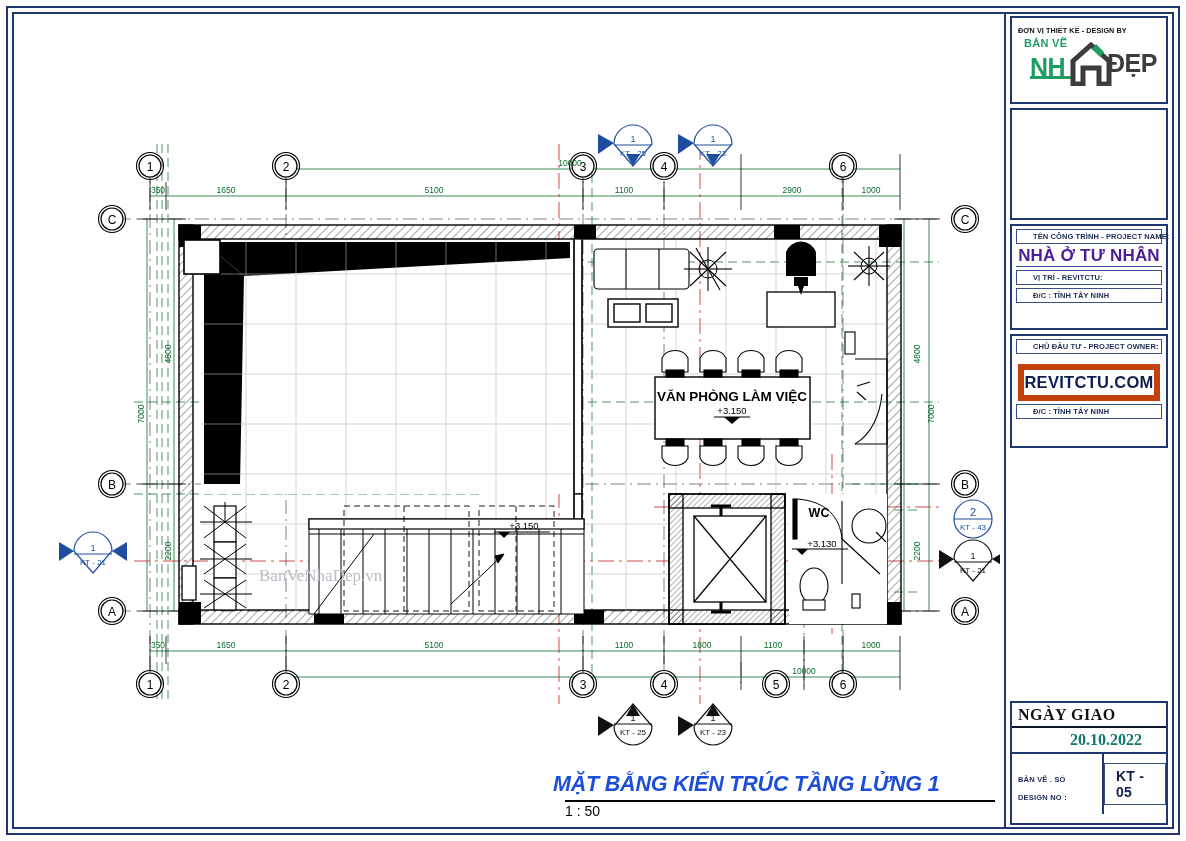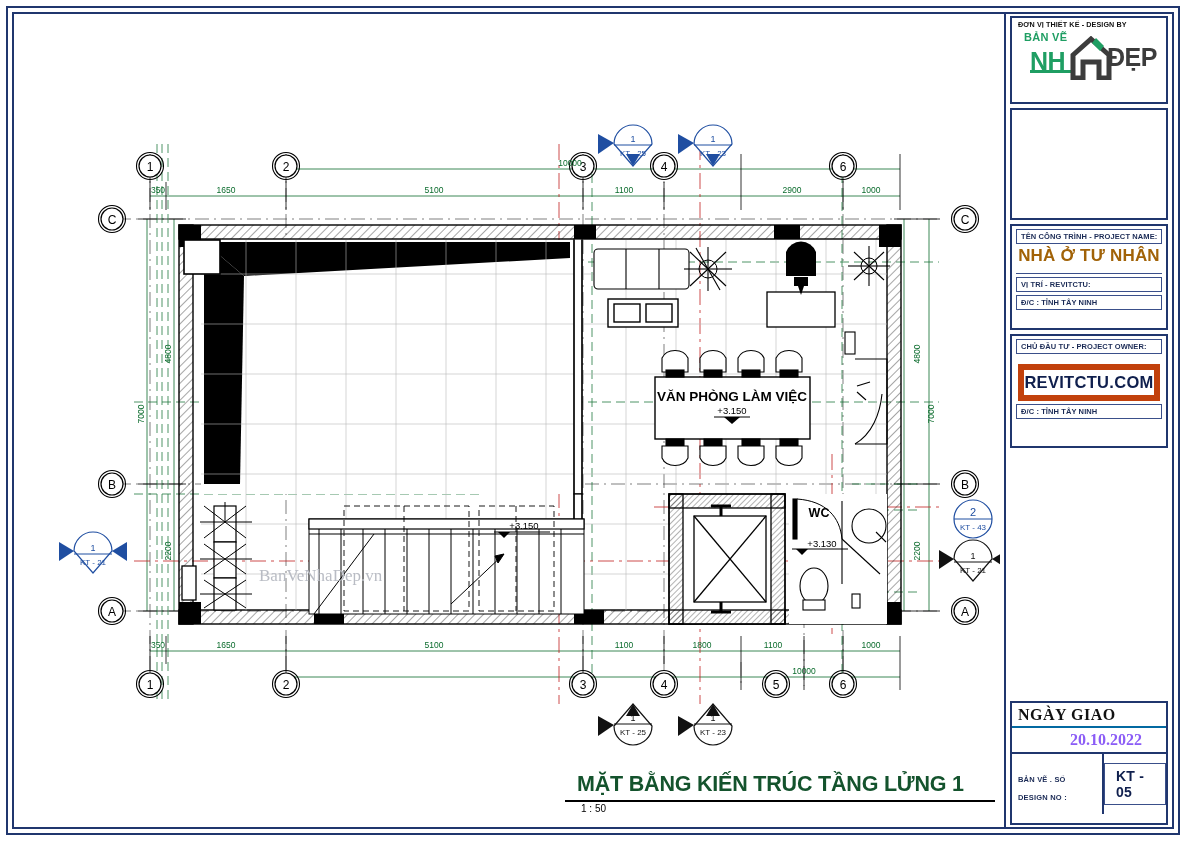--- a/index.html
+++ b/index.html
@@ -45,21 +45,21 @@
     background: #fff;
   }
   .tb-logo { top: 2px; height: 88px; }
   .tb-blank { top: 94px; height: 112px; }
   .tb-project { top: 210px; height: 106px; }
   .tb-owner { top: 320px; height: 114px; }
   .tb-bottom { bottom: 2px; height: 124px; }
 
   .logo-wrap {
     position: relative; width: 100%; height: 100%;
-    padding-top: 2px; box-sizing: border-box;
+    padding-top: 8px; box-sizing: border-box;
   }
   .logo-caption {
     font-size: 7.2px; color: #111; letter-spacing: .1px;
     padding-left: 6px; white-space: nowrap;
     font-weight: bold;
   }
   .logo-mark {
     position: relative; height: 58px; margin-top: 1px;
   }
   .logo-banve {
@@ -82,53 +82,53 @@
   }
   .logo-underline {
     position: absolute; left: 18px; top: 40px; width: 42px; height: 3px;
     background: #1f9e63;
   }
 
   .fieldrow {
     margin: 3px 4px 0 4px;
     border: 1px solid #3a4f8a;
     box-sizing: border-box;
-    padding: 2px 4px;
+    padding: 2px 16px;
     font-size: 7.5px;
     color: #1a2a55;
     font-weight: bold;
     white-space: nowrap;
     letter-spacing: .1px;
   }
   .big-title {
     margin: 2px 4px 0 4px;
-    font-size: 17px; font-weight: bold; color: #a16207;
+    font-size: 17px; font-weight: bold; color: #4c1d95;
     text-align: center;
     letter-spacing: .2px;
     border-bottom: 1px solid #3a4f8a;
-    padding-bottom: 7px;
+    padding-bottom: 0;
   }
   .owner-title {
     margin: 10px 6px 0 6px;
     border: 6px solid #c2410c;
     font-size: 16.5px; font-weight: bold; color: #0f1f4d;
     text-align: center; padding: 3px 0;
     letter-spacing: .3px;
   }
 
   .tb-date-label {
     font-family: "Liberation Serif", serif;
     font-size: 16px; font-weight: bold; color: #111;
     padding: 3px 0 2px 6px;
-    border-bottom: 2px solid #0369a1;
+    border-bottom: 2px solid #0f172a;
     letter-spacing: .5px;
   }
   .tb-date-val {
     font-family: "Liberation Serif", serif;
-    font-size: 16px; font-weight: bold; color: #8b5cf6;
+    font-size: 16px; font-weight: bold; color: #0f766e;
     text-align: center;
     padding: 3px 0 3px 34px;
     border-bottom: 2px solid #20366e;
   }
   .tb-no-wrap { display: flex; height: 60px; }
   .tb-no-left {
     flex: 1.35; border-right: 2px solid #20366e;
     padding: 21px 0 0 6px; box-sizing: border-box;
   }
   .tb-no-left div { font-size: 7.5px; font-weight: bold; color: #1a2a55; margin-bottom: 9px; letter-spacing: .2px;}
@@ -145,33 +145,34 @@
   #drawing {
     position: absolute;
     left: 14px; top: 14px;
     width: 986px; height: 813px;
   }
   #drawing svg { display: block; }
 
   
   .sheet-title {
     position: absolute;
-    left: 577px; top: 772px;
-    font-size: 21.5px; font-weight: bold; color: #14532d;
+    left: 553px; top: 772px;
+    font-size: 21.5px; font-weight: bold; color: #1d4ed8;
     letter-spacing: -0.2px;
     white-space: nowrap;
+    font-style: italic;
   }
   .sheet-title-rule {
     position: absolute;
     left: 565px; top: 800px; width: 430px; height: 2px; background: #000;
   }
   .sheet-scale {
     position: absolute;
     left: 565px; top: 803px;
-    font-size: 10px; color: #000; margin-left: 16px;
+    font-size: 14px; color: #000;
   }
   .watermark-main {
     position: absolute;
     left: 443px; top: 786px;
     font-size: 19px; color: #b9bcc4;
     white-space: nowrap;
     font-family: "Liberation Serif", serif;
   }
 </style>
 </head>

